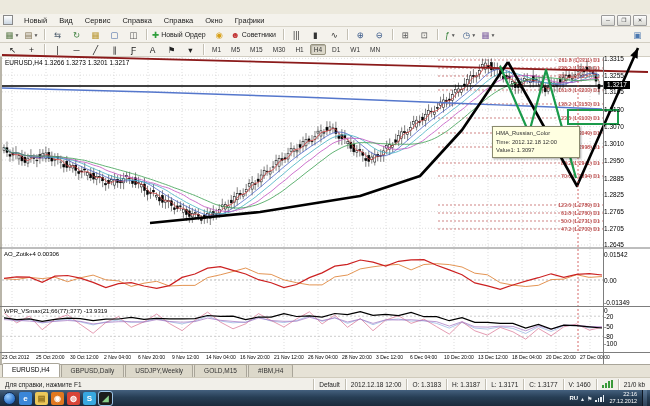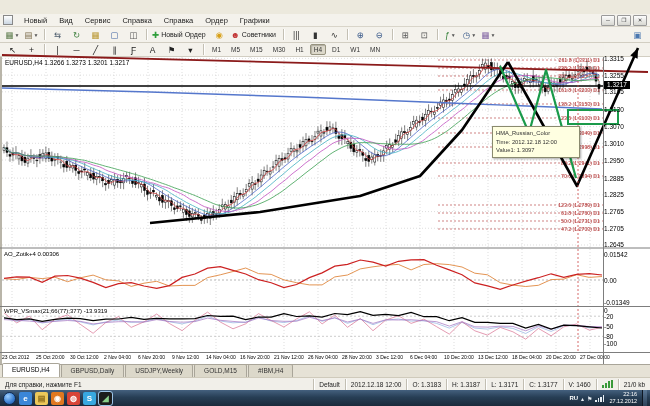--- a/index.html
+++ b/index.html
@@ -86,21 +86,21 @@
 
 
   <div class="menubar">
     <span class="mdi-icon"></span>
     <span id="menu-items" style="display:flex;flex:1;">
         <span class="menu-item">Новый</span>
         <span class="menu-item">Вид</span>
         <span class="menu-item">Сервис</span>
         <span class="menu-item">Справка</span>
         <span class="menu-item">Справка</span>
-        <span class="menu-item">Ордер</span>
+        <span class="menu-item">Окно</span>
         <span class="menu-item">Графики</span>
       </span>
     <span class="mdi-ctrl">─</span>
     <span class="mdi-ctrl">❐</span>
     <span class="mdi-ctrl">✕</span>
   </div>
 
   <div class="toolbar" id="toolbar1">
       <span class="tb-btn">
         <span style="color: rgb(90, 122, 74);">▦</span>

